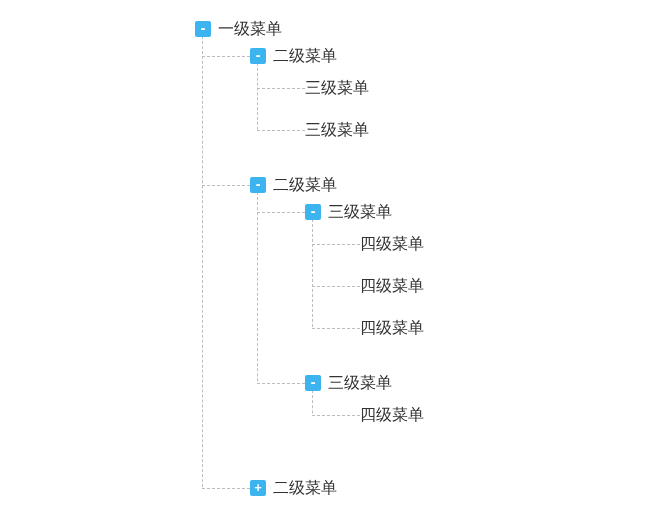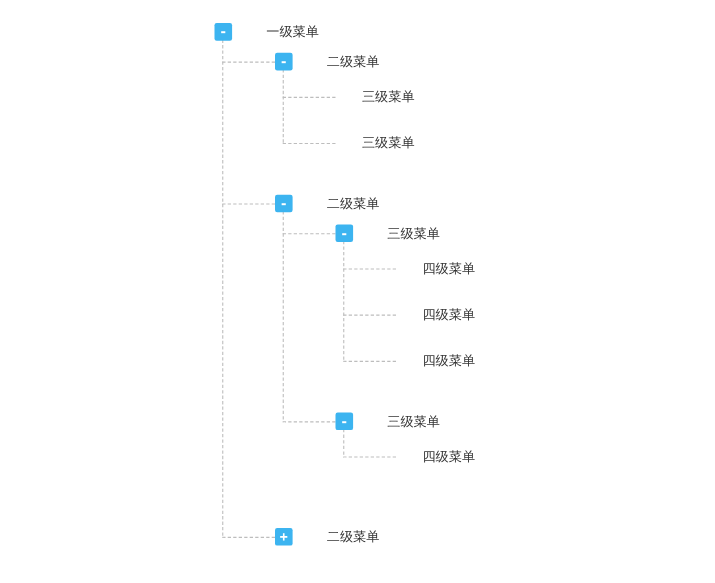--- a/index.html
+++ b/index.html
@@ -93,25 +93,24 @@
     font-weight: bold;
     line-height: 1;
     padding: 0;
     margin-right: 7px;
     cursor: pointer;
     display: flex;
     align-items: center;
     justify-content: center;
   }
   .label {
-    font-size: 12px;
+    font-size: 16px;
     color: var(--text);
     cursor: pointer;
     white-space: nowrap;
-    margin-left: 24px;
   }
 </style>
 </head>
 <body>
 
 <div class="tree-wrap">
   <ul class="tree">
 
     <li class="node">
       <span class="row">

